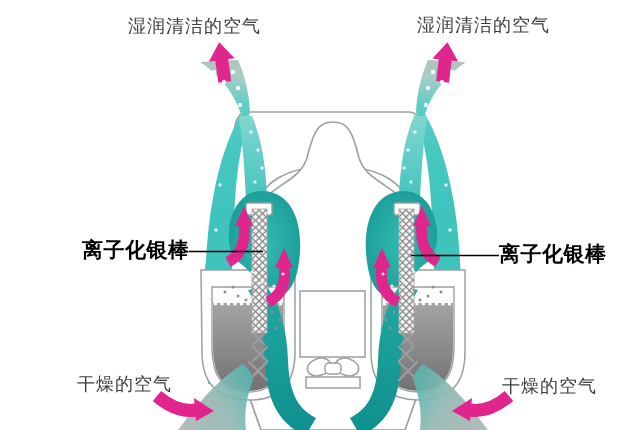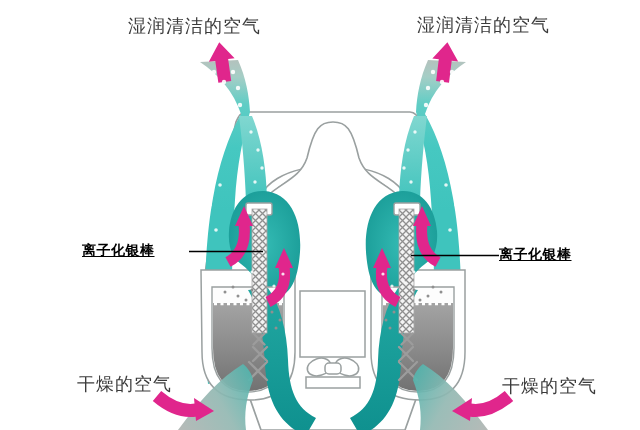--- a/index.html
+++ b/index.html
@@ -3,21 +3,21 @@
 <meta charset="utf-8">
 <style>
   html,body{margin:0;padding:0;background:#fff;}
   #canvas{
     position:relative;width:640px;height:430px;background:#ffffff;
     overflow:hidden;font-family:"Liberation Sans","DejaVu Sans",sans-serif;
   }
   #canvas svg{position:absolute;left:0;top:0;}
   .lbl{position:absolute;white-space:nowrap;color:#3b3b3b;font-size:18px;
        letter-spacing:1px;line-height:22px;}
-  .lbl.bold{font-weight:700;color:#000;font-size:14px;letter-spacing:.5px;text-decoration:underline;}
+  .lbl.bold{font-weight:700;color:#000;font-size:21px;letter-spacing:.5px;}
 </style>
 </head>
 <body>
 
 <div id="canvas">
 
 <svg width="640" height="430" viewBox="0 0 640 430">
   <defs>
     <pattern id="hatch" width="7" height="7" patternUnits="userSpaceOnUse">
       <rect width="7" height="7" fill="#f3f3f3"></rect>

